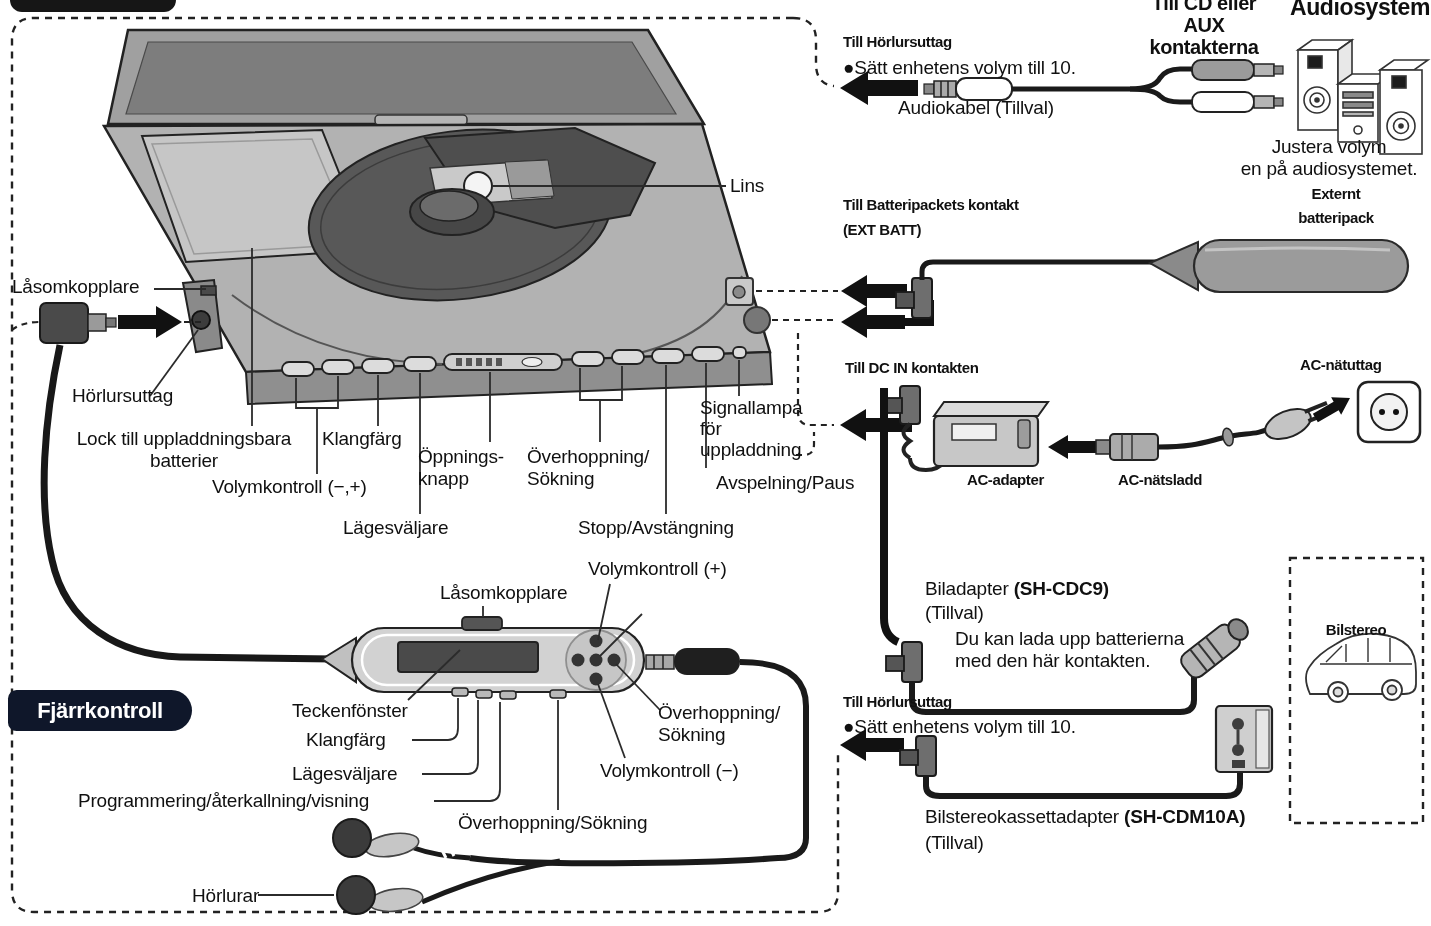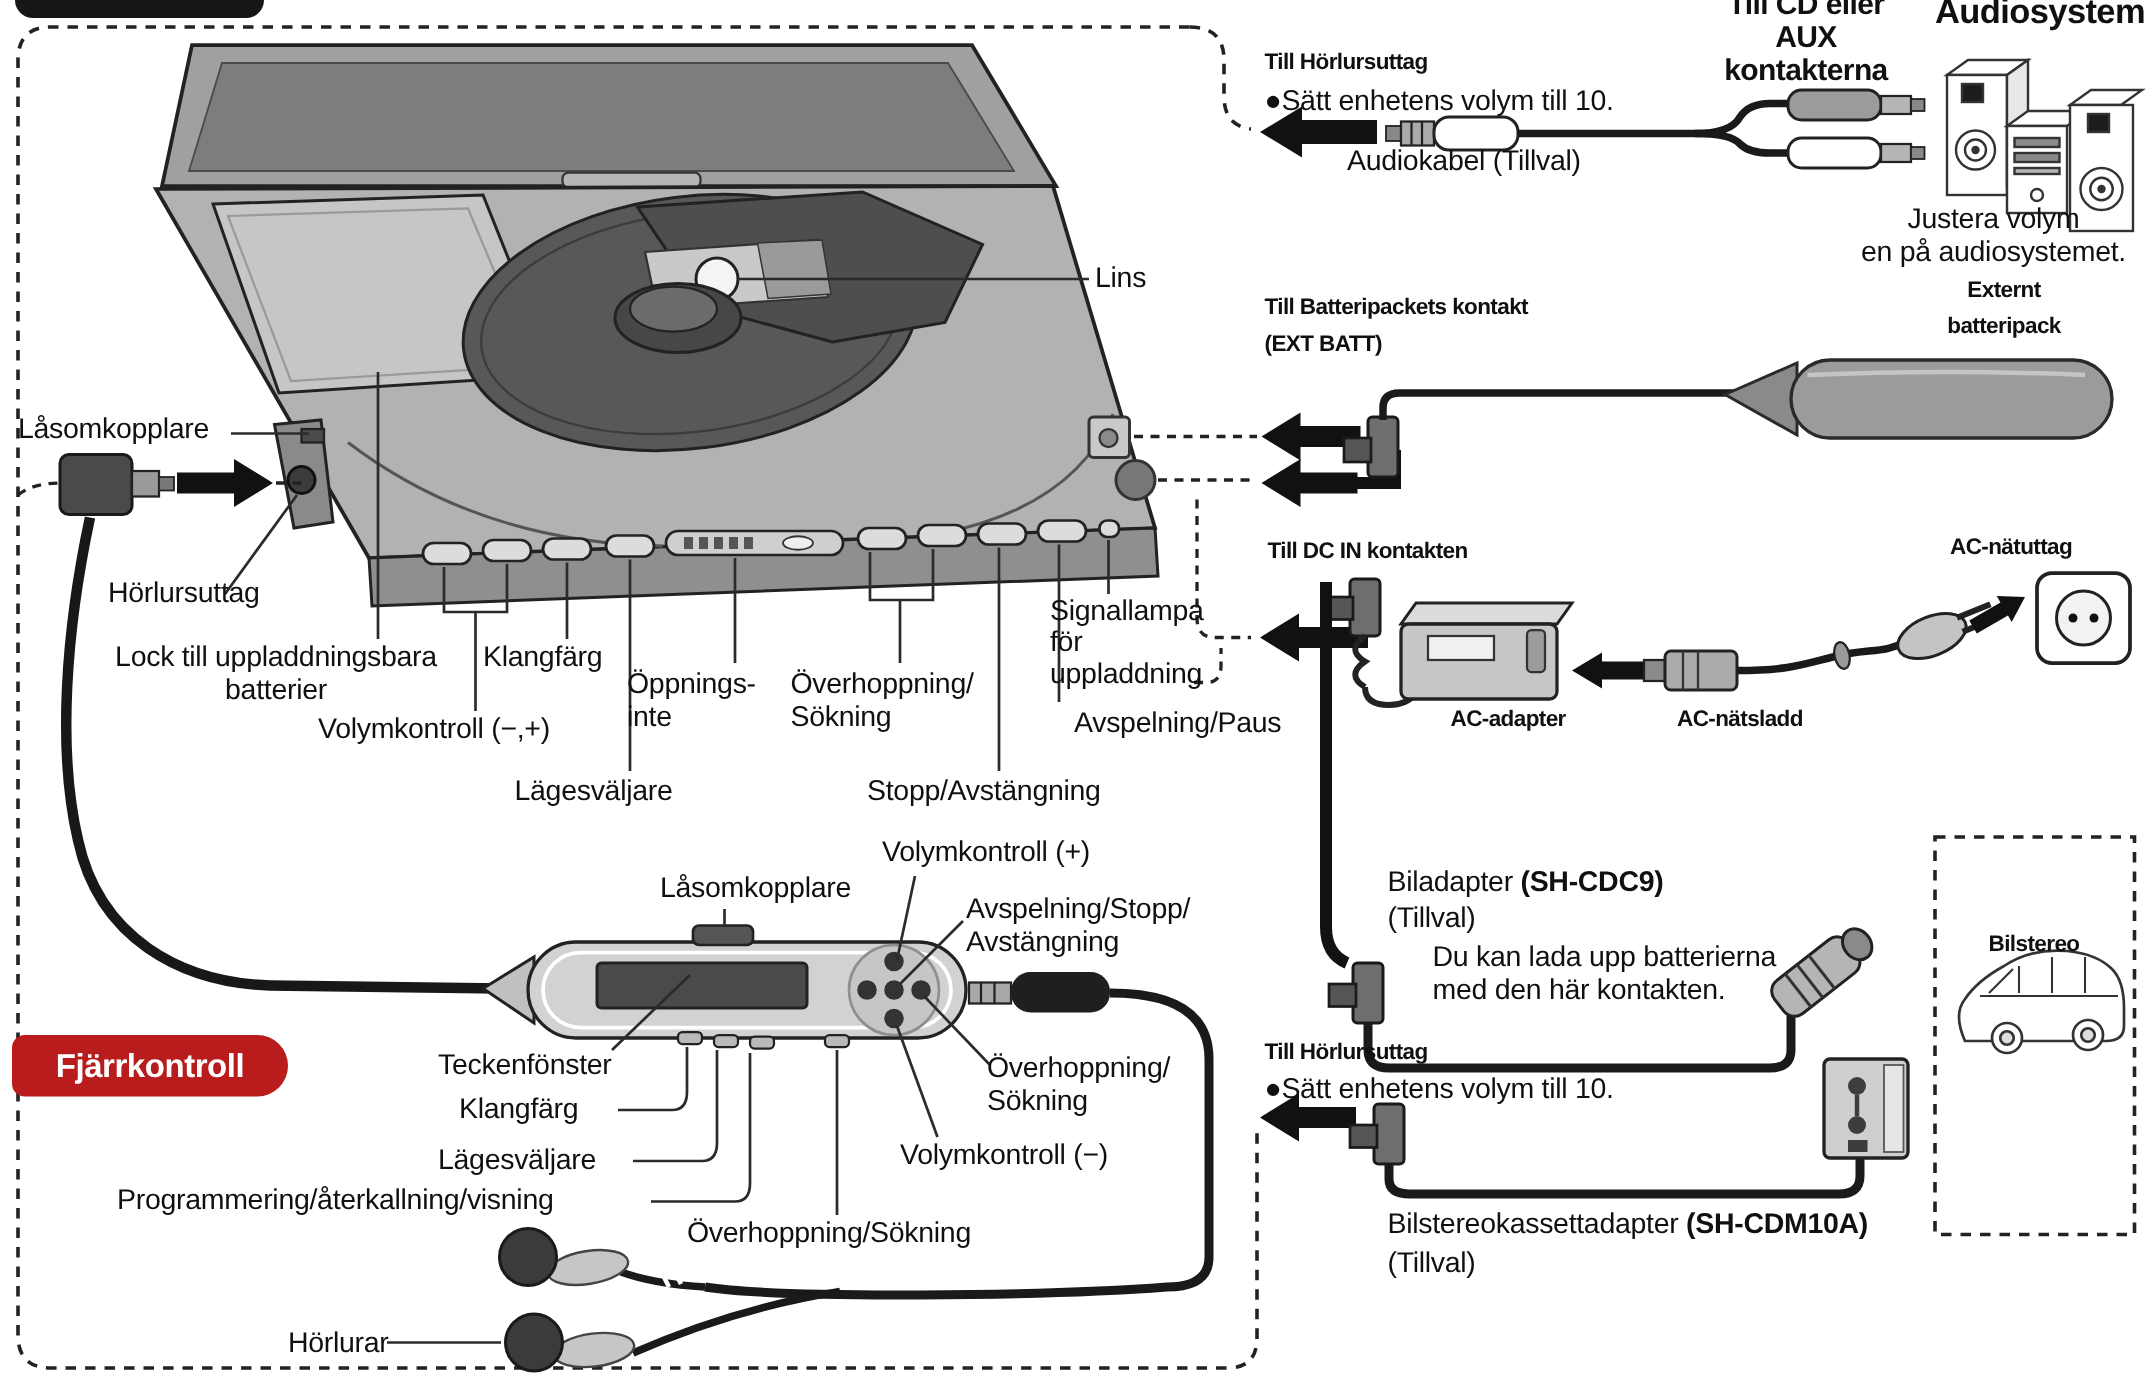--- a/index.html
+++ b/index.html
@@ -4,21 +4,21 @@
 <style>
   html,body{margin:0;padding:0;background:#fff;}
   .stage{position:relative;width:1431px;height:926px;background:#ffffff;overflow:hidden;
          font-family:"Liberation Sans",sans-serif;color:#101010;}
   .stage svg{position:absolute;left:0;top:0;}
   .lbl{position:absolute;font-size:19px;line-height:22px;white-space:pre-line;letter-spacing:-0.2px;}
   .hd{font-weight:bold;font-size:15px;line-height:23px;letter-spacing:-0.4px;}
   .hd-lg{font-weight:bold;font-size:23px;letter-spacing:-0.4px;}
   .ctr{text-align:center;}
   .badge-cut{position:absolute;left:10px;top:-16px;width:166px;height:28px;background:#161616;border-radius:12px;}
-  .badge-remote{position:absolute;left:8px;top:690px;width:184px;height:41px;background:#b91c1c;
+  .badge-remote{position:absolute;left:8px;top:690px;width:184px;height:41px;background:#0f172a;
                 border-radius:10px 24px 24px 10px;color:#fff;font-weight:bold;font-size:22px;
                 display:flex;align-items:center;justify-content:center;letter-spacing:-0.3px;}
   .bold-part{font-weight:bold;}
 </style>
 </head>
 <body>
 
 <div class="stage">
 
   <svg width="1431" height="926" viewBox="0 0 1431 926">
@@ -295,36 +295,34 @@
 
   <div class="badge-cut"></div>
 
   <div class="lbl" style="left:12px;top:276px;">Låsomkopplare</div>
   <div class="lbl" style="left:72px;top:385px;">Hörlursuttag</div>
   <div class="lbl ctr" style="left:58px;top:428px;width:252px;">Lock till uppladdningsbara
 batterier</div>
   <div class="lbl" style="left:322px;top:428px;">Klangfärg</div>
   <div class="lbl" style="left:212px;top:476px;">Volymkontroll (−,+)</div>
   <div class="lbl" style="left:418px;top:446px;">Öppnings-
-inte</div>
+knapp</div>
   <div class="lbl" style="left:527px;top:446px;">Överhoppning/
 Sökning</div>
   <div class="lbl" style="left:343px;top:517px;">Lägesväljare</div>
   <div class="lbl" style="left:578px;top:517px;">Stopp/Avstängning</div>
   <div class="lbl" style="left:668px;top:472px;padding-left:48px;">Avspelning/Paus</div>
   <div class="lbl" style="left:700px;top:397px;line-height:21px;">Signallampa
 för
 uppladdning</div>
   <div class="lbl" style="left:730px;top:175px;">Lins</div>
 
   <div class="badge-remote">Fjärrkontroll</div>
   <div class="lbl" style="left:440px;top:582px;">Låsomkopplare</div>
   <div class="lbl" style="left:588px;top:558px;">Volymkontroll (+)</div>
-  <div class="lbl" style="left:644px;top:596px;">Avspelning/Stopp/
-Avstängning</div>
   <div class="lbl" style="left:658px;top:702px;">Överhoppning/
 Sökning</div>
   <div class="lbl" style="left:600px;top:760px;">Volymkontroll (−)</div>
   <div class="lbl" style="left:292px;top:700px;">Teckenfönster</div>
   <div class="lbl" style="left:306px;top:729px;">Klangfärg</div>
   <div class="lbl" style="left:292px;top:763px;">Lägesväljare</div>
   <div class="lbl" style="left:78px;top:790px;">Programmering/återkallning/visning</div>
   <div class="lbl" style="left:458px;top:812px;">Överhoppning/Sökning</div>
   <div class="lbl" style="left:192px;top:885px;">Hörlurar</div>
 

